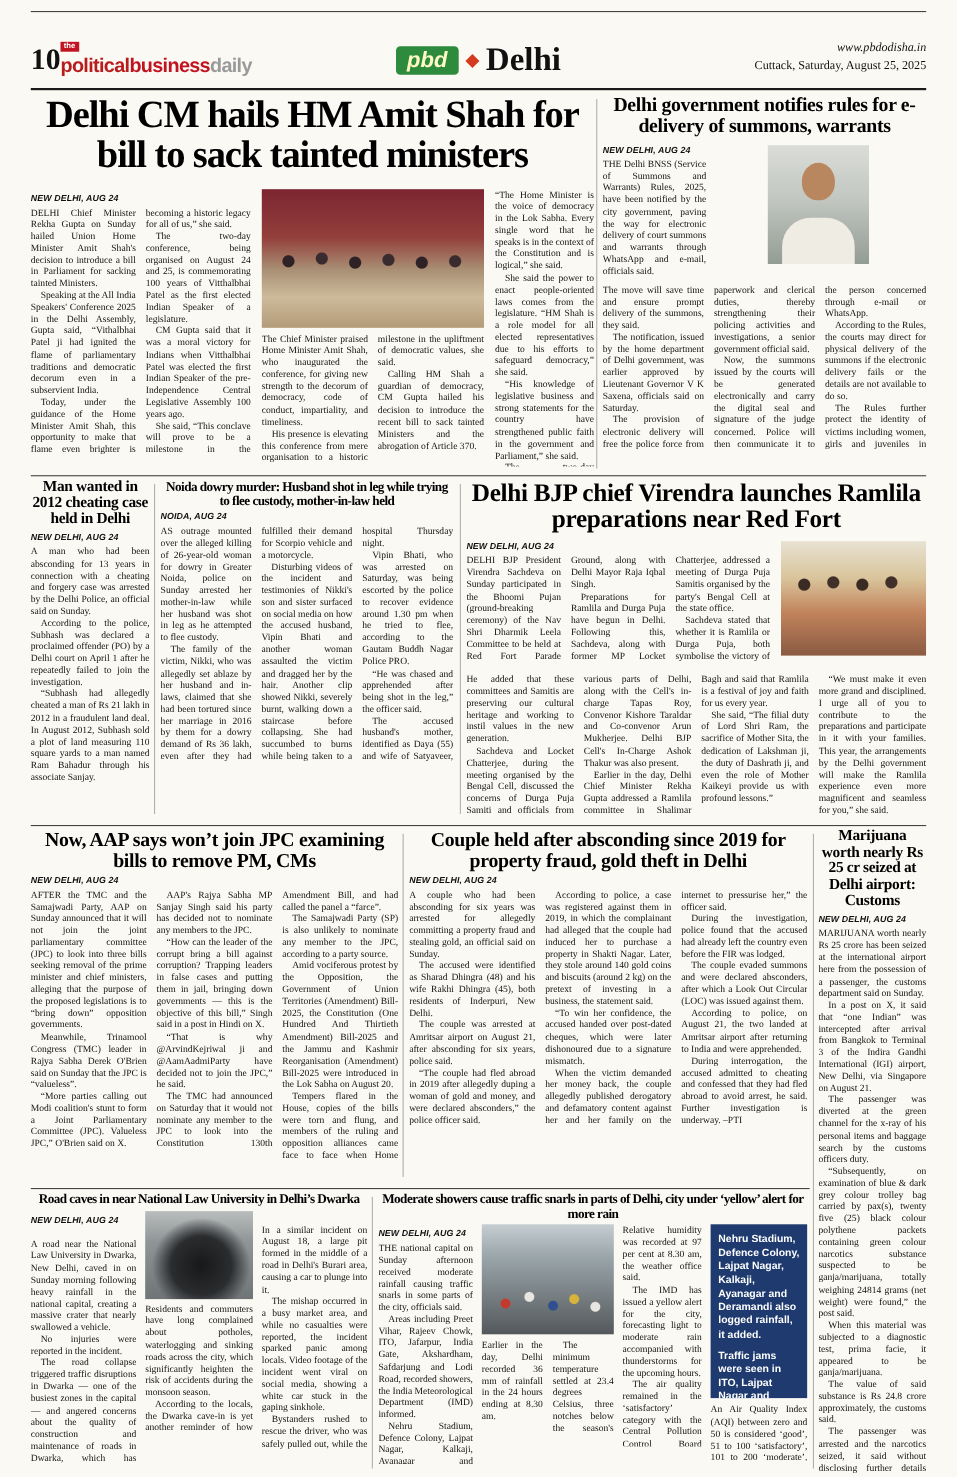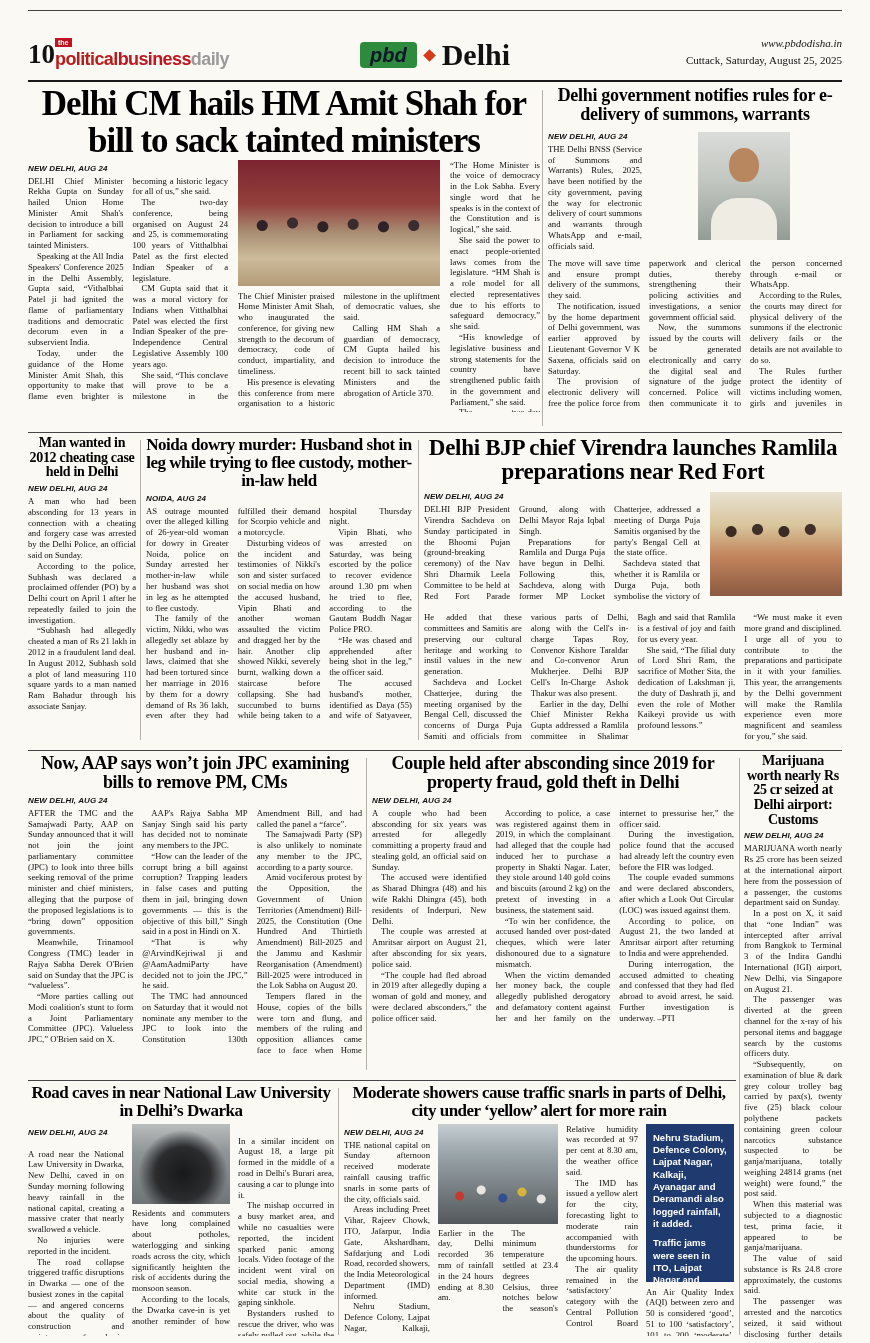--- a/index.html
+++ b/index.html
@@ -15,34 +15,34 @@
   .masthead{position:absolute;top:16px;left:28px;width:814px;height:58px;}
   .mh-left{position:absolute;left:0;bottom:6px;display:flex;align-items:flex-end;}
   .pageno{font-size:27px;font-weight:bold;line-height:1;}
   .logo{position:relative;padding-top:12px;display:flex;align-items:flex-end;}
   .logo-the{position:absolute;top:0;left:0;background:#c11320;color:#fff;font-family:"Liberation Sans",sans-serif;font-size:7px;font-weight:bold;padding:1px 3px;line-height:1;}
   .logo-word{font-family:"Liberation Sans",sans-serif;font-weight:bold;font-size:18px;letter-spacing:-0.6px;line-height:1;}
   .logo-word.political{color:#b91c1c;}
   .logo-word.business{color:#c11320;}
   .logo-word.daily{color:#9a9a9a;}
   .mh-center{position:absolute;left:50%;bottom:4px;transform:translateX(-50%);display:flex;align-items:center;gap:8px;}
-  .brand-badge{background:#2e8b3d;color:#0f172a;font-family:"Liberation Sans",sans-serif;font-weight:bold;font-style:italic;font-size:20px;padding:3px 10px;border-radius:4px;line-height:1;}
+  .brand-badge{background:#2e8b3d;color:#fef9c3;font-family:"Liberation Sans",sans-serif;font-weight:bold;font-style:italic;font-size:20px;padding:3px 10px;border-radius:4px;line-height:1;}
   .brand-mark{width:9px;height:9px;background:#d43a1e;transform:rotate(45deg);display:inline-block;}
   .section-title{font-size:30px;font-weight:bold;line-height:1;}
   .mh-right{position:absolute;right:0;bottom:6px;text-align:right;font-size:11px;line-height:1.5;}
   .website{font-style:italic;}
 
   
   .art{position:absolute;overflow:hidden;}
   .hl{margin:0;font-weight:bold;text-align:center;line-height:1.05;color:#000;letter-spacing:-0.3px;}
-  .hl-xl{font-size:35px;letter-spacing:-1px;margin-bottom:0;}
+  .hl-xl{font-size:35px;letter-spacing:-1px;margin-bottom:12px;}
   .hl-m{font-size:18px;margin-bottom:4px;}
   .hl-l{font-size:23px;margin-bottom:4px;}
   .hl-s{font-size:14px;margin-bottom:2px;}
-  .hl-n{font-size:17px;letter-spacing:-0.5px;margin-bottom:4px;}
+  .hl-n{font-size:12px;letter-spacing:-0.5px;margin-bottom:4px;}
   .dateline{font-family:"Liberation Sans",sans-serif;font-weight:bold;font-size:8px;margin:4px 0 3px;letter-spacing:0.1px;font-style:italic;}
   .bt{overflow:hidden;}
   .bt p{margin:0;font-size:8.7px;line-height:1.24;text-align:justify;text-indent:9px;}
   .bt p:first-child{text-indent:0;}
   .c2{column-count:2;column-gap:9px;}
   .c3{column-count:3;column-gap:9px;}
   .c4{column-count:4;column-gap:9px;}
   .row{display:flex;gap:10px;}
 
   

